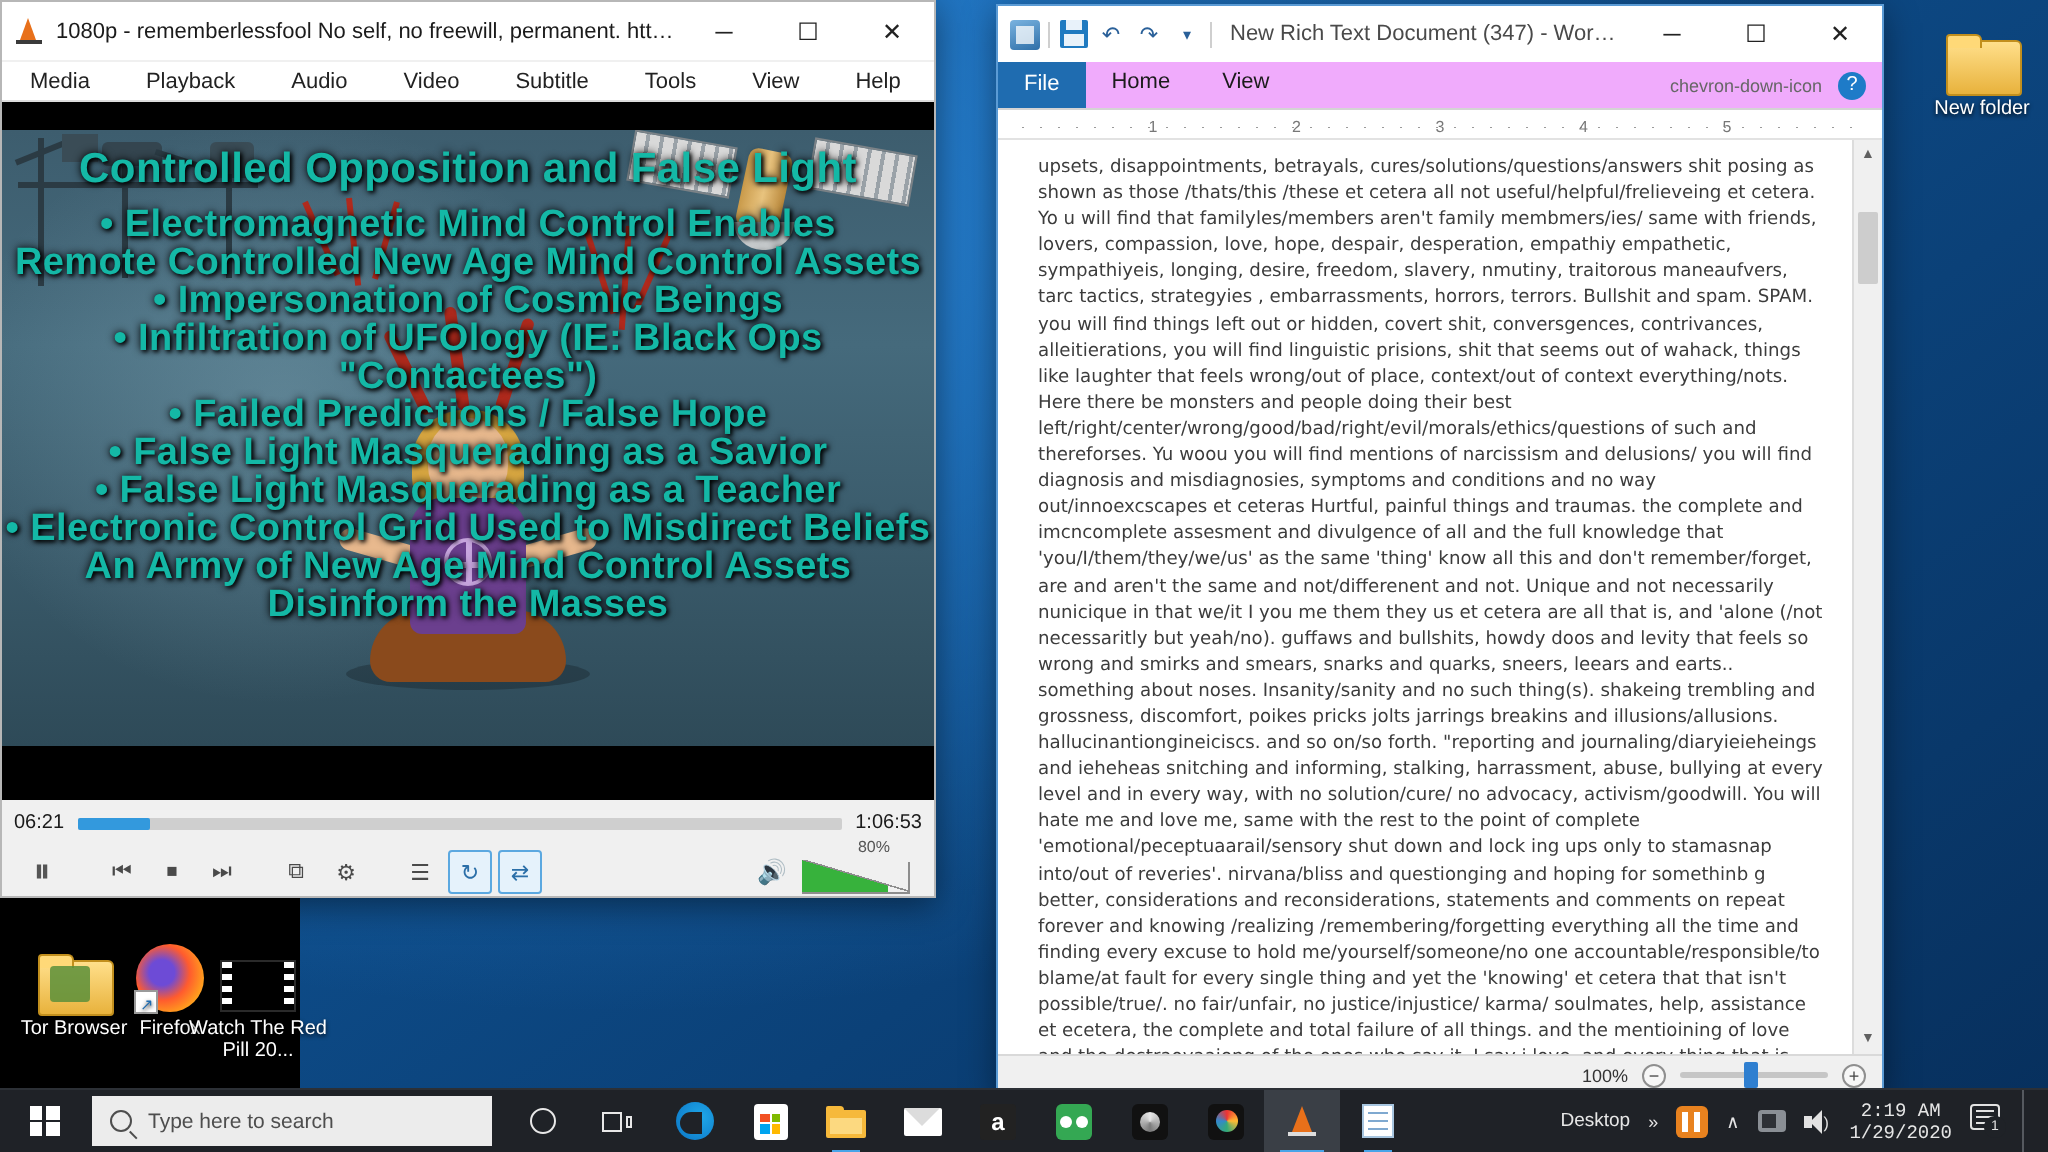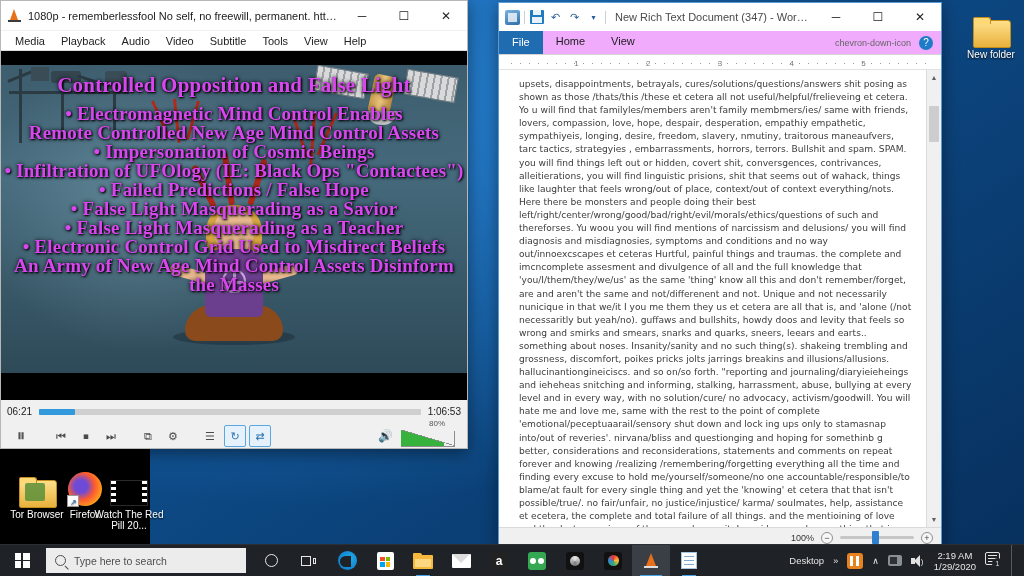--- a/index.html
+++ b/index.html
@@ -74,21 +74,21 @@
     font-size: 11px; color: #1b1b1b; white-space: nowrap; overflow: hidden;
     text-overflow: ellipsis; flex: 1;
   }
   .wbtns { display:flex; height:30px; }
   .wbtn {
     width: 42px; height: 30px; display:flex;align-items:center;justify-content:center;
     font-size: 12px; color:#222; font-family:"Liberation Sans",sans-serif;
   }
   #vlc-menu {
     height: 20px; background:#fff; display:flex; align-items:center;
-    padding-left: 6px; font-size: 11px; color:#222; gap:0px;
+    padding-left: 6px; font-size: 11px; color:#222; gap:12px;
     border-bottom:1px solid #dcdcdc;
   }
   #vlc-menu span { padding: 2px 8px; }
   #vlc-video {
     flex: 1; background: #000; position: relative; overflow:hidden;
   }
   
   #vid-art {
     position:absolute; left:0; right:0; top:14px; height:308px;
     background: linear-gradient(180deg,#3d5d6e 0%, #456a7c 35%, #2e4a58 100%);
@@ -135,23 +135,23 @@
   .p-armL { position:absolute; left:10px; top:96px; width:46px;height:11px;background:#e8b98e;border-radius:6px;transform:rotate(16deg);}
   .p-armR { position:absolute; left:94px; top:96px; width:46px;height:11px;background:#e8b98e;border-radius:6px;transform:rotate(-16deg);}
   .p-shadow{ position:absolute;left:14px;top:156px;width:122px;height:16px;background:rgba(0,0,0,.22);border-radius:50%;}
   .hair-ray { position:absolute; width:6px; background:#b02a1d; border-radius:3px; transform-origin: bottom center; }
 
   #vid-overlay {
     position:absolute; left:0; right:0; top:22px;
     text-align:center; pointer-events:none;
   }
   #vid-overlay .t {
-    color:#d946ef; font-weight:bold; letter-spacing:.2px;
+    color:#14b8a6; font-weight:bold; letter-spacing:.2px;
     text-shadow: 0 0 4px #000, 1px 1px 2px #000;
-    font-family:Liberation Serif, serif;
+    font-family:Liberation Sans, sans-serif;
   }
   #vid-title { font-size: 21px; margin-bottom: 6px; }
   #vid-lines .t { font-size: 19px; line-height: 19px; }
 
   #vlc-controls { height: 48px; background:#f0f0f0; padding: 3px 6px 0 6px; }
   #seek-row { display:flex; align-items:center; gap:7px; height:17px; }
   .time { font-size: 10px; color:#1a1a1a; }
   #seek-track { flex:1; height:6px; background:#cfcfcf; border-radius:1px; position:relative; }
   #seek-fill { position:absolute; left:0; top:0; bottom:0; width:9.5%; background:#3399dd; border-radius:1px;}
   #btn-row { display:flex; align-items:center; height:28px; gap:3px; margin-top:2px;}
@@ -272,21 +272,21 @@
   .tbi {
     width:38px;height:32px;display:flex;align-items:center;justify-content:center;position:relative;
   }
   .tbi.active { background:#3a3f46; }
   .tbi.active:after{content:"";position:absolute;left:8px;right:8px;bottom:0;height:2px;background:#49a4e8;}
   .tbi.open:after{content:"";position:absolute;left:12px;right:12px;bottom:0;height:2px;background:#49a4e8;}
   #tray {
     margin-left:auto; display:flex;align-items:center;gap:9px;height:32px;padding-right:6px;
     font-size:9.5px;color:#e6e6e6;
   }
-  #clock { text-align:center; line-height:11px; font-size:9.5px;}
+  #clock { text-align:center; line-height:11px; font-size:9.5px;font-family:Liberation Mono, monospace;}
   .tray-i{display:flex;align-items:center;justify-content:center;}
   #showdesk{width:7px;height:32px;border-left:1px solid #55595f;}
   #notif{width:17px;height:17px;position:relative;}
 </style>
 </head>
 <body>
 
 <div id="desktop">
 
   <div class="desk-icon" style="left:954px; top:6px;">

